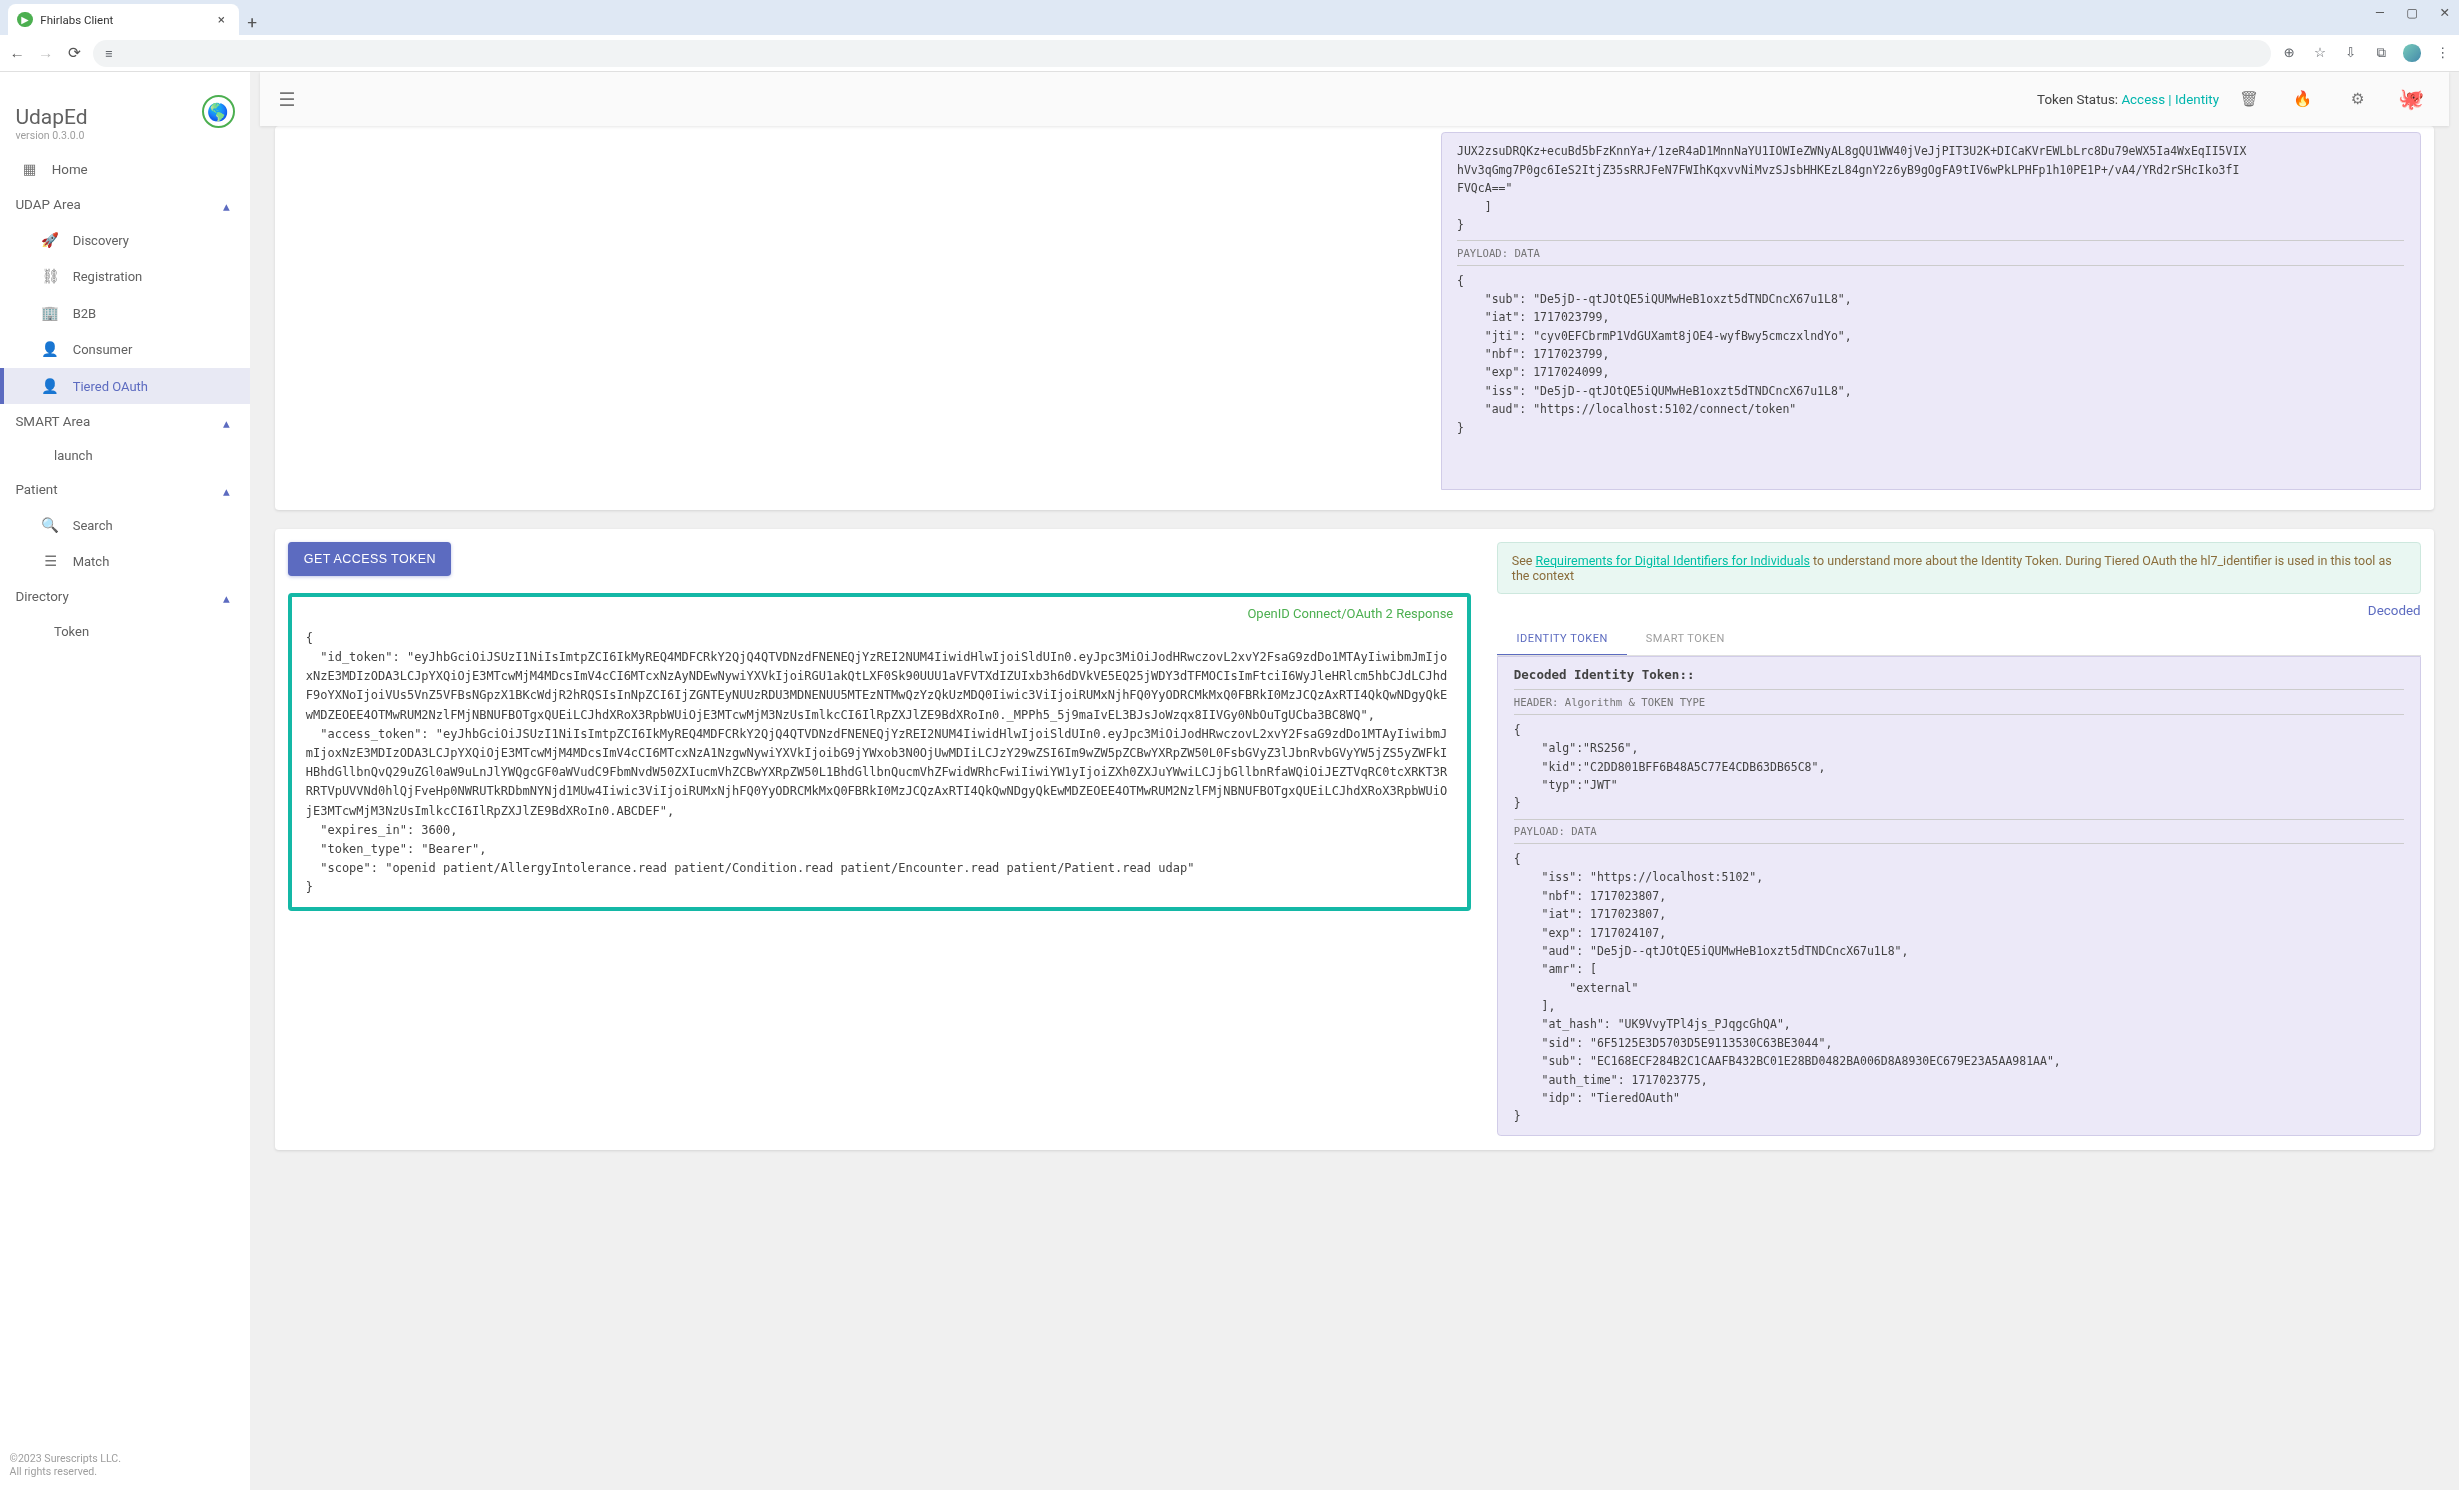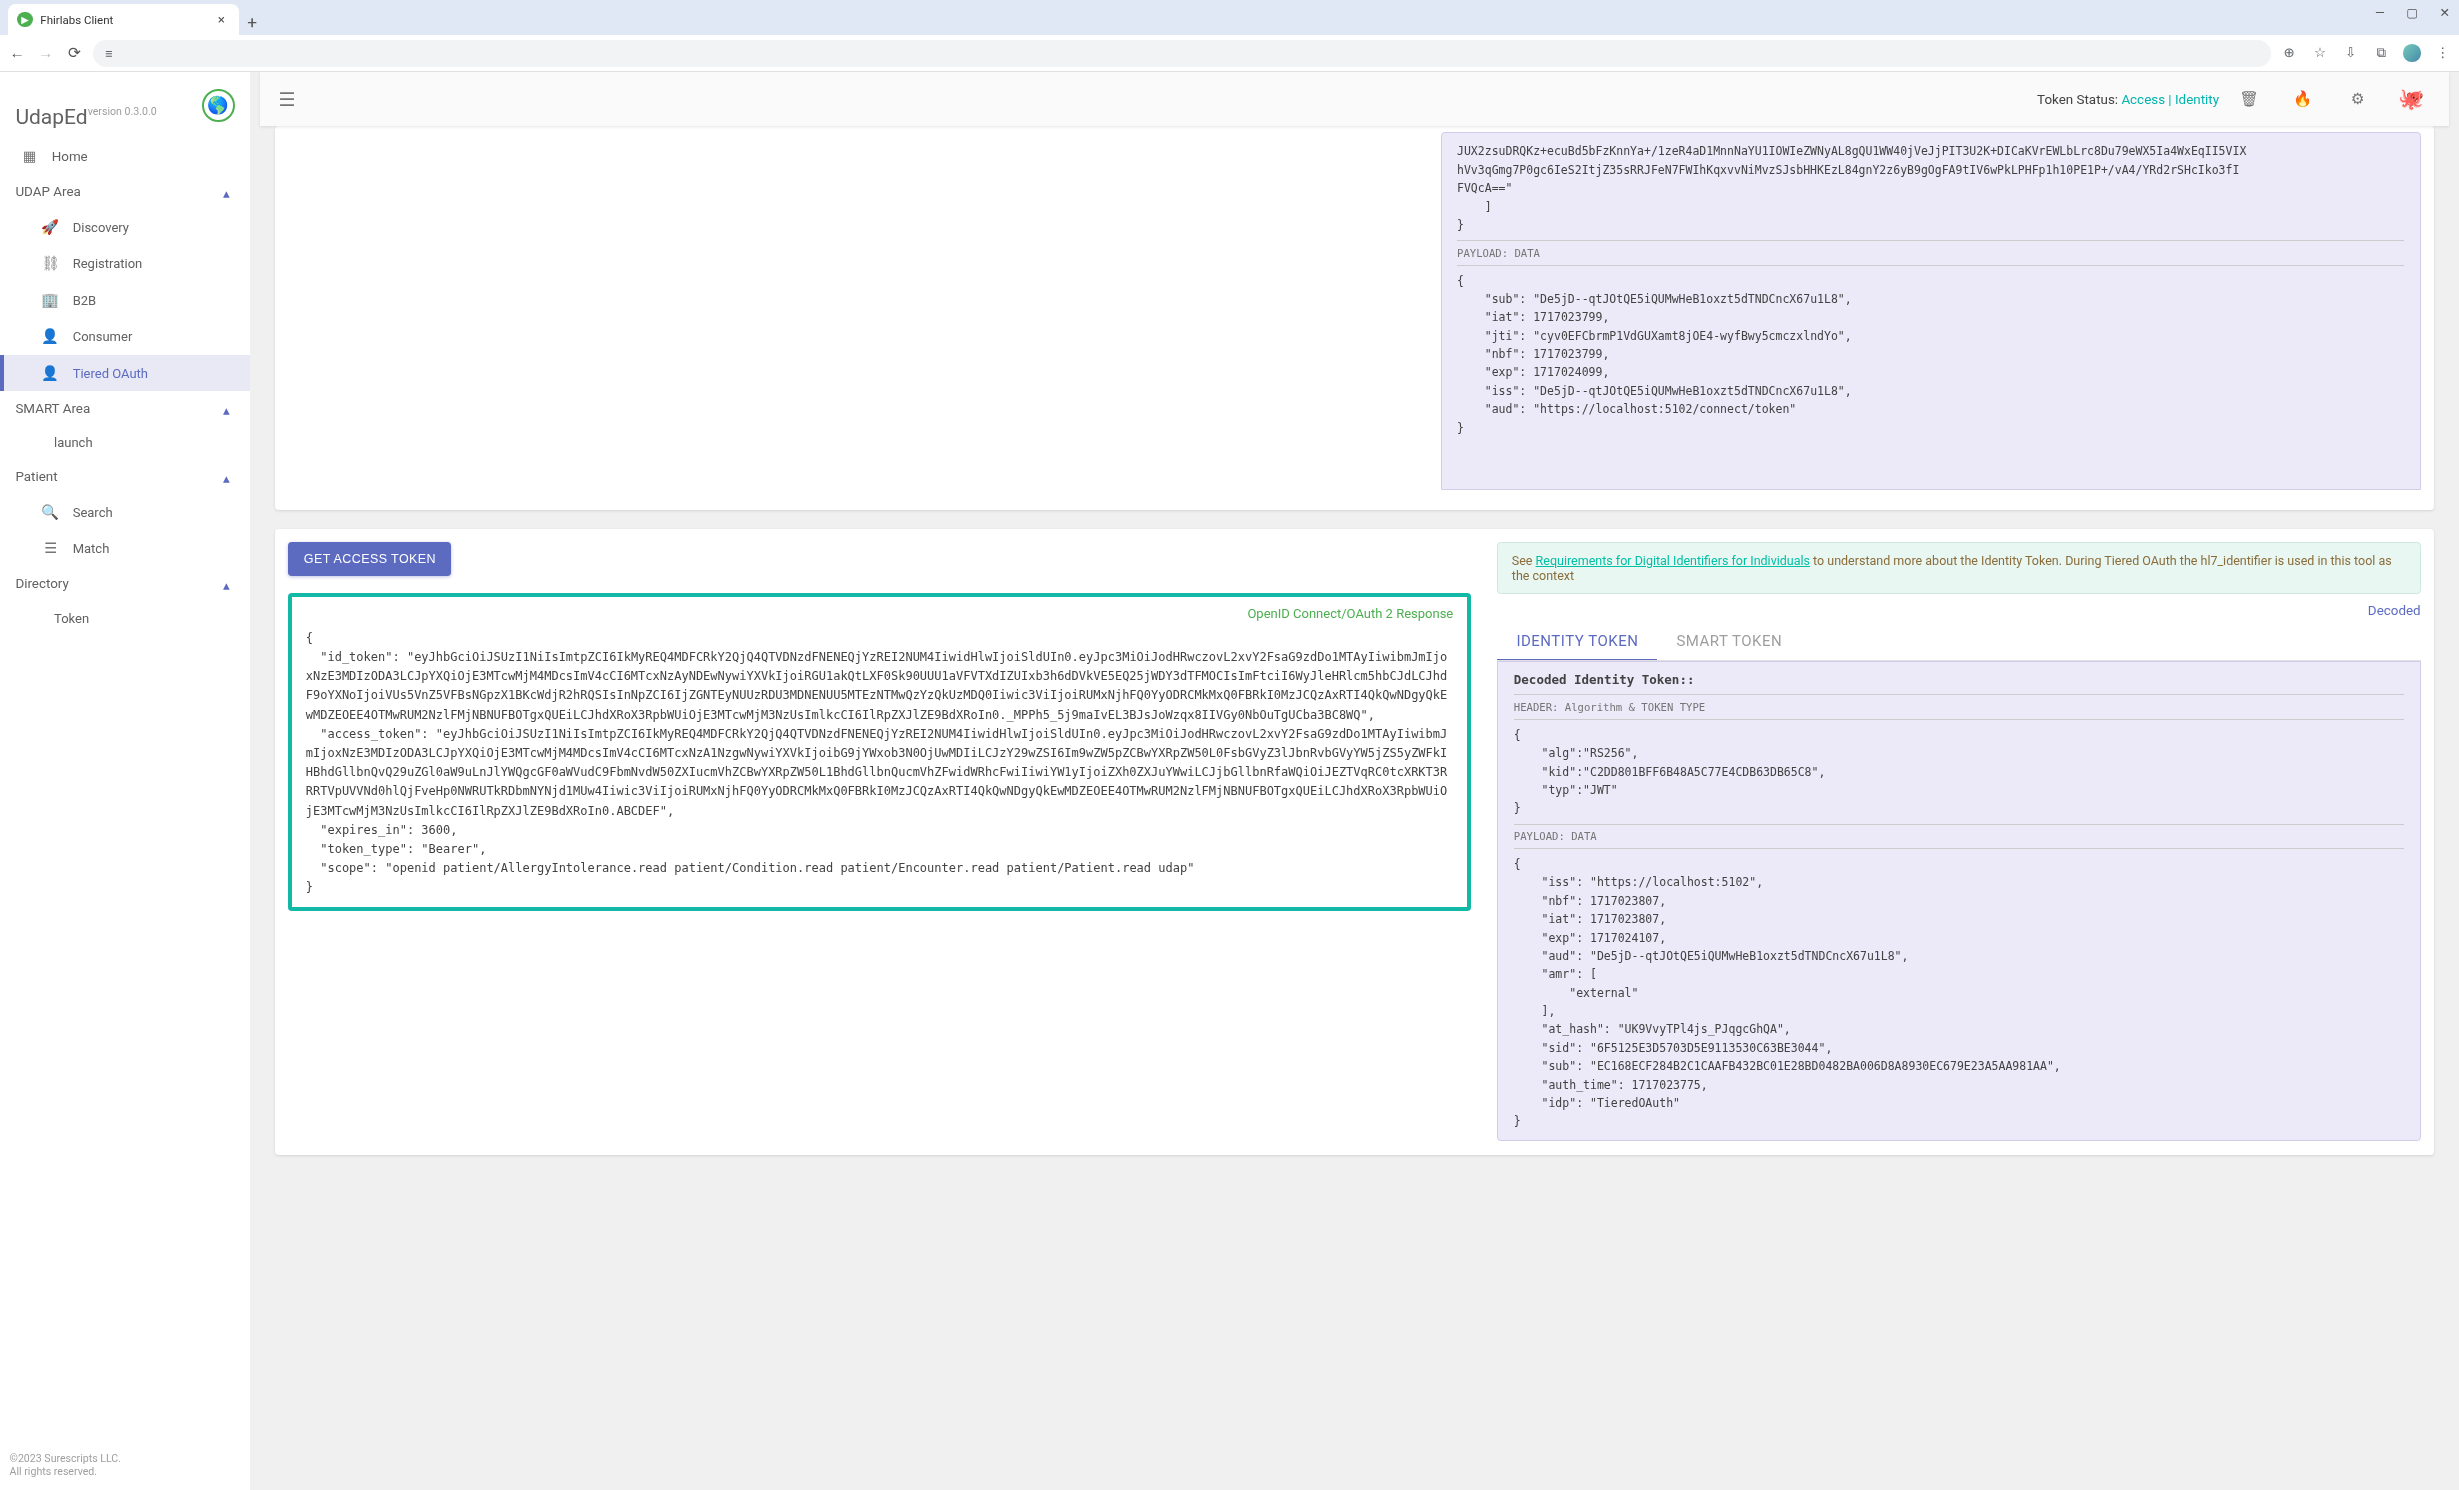--- a/index.html
+++ b/index.html
@@ -20,21 +20,21 @@
 .url-bar { flex: 1; background: #f1f3f4; border-radius: 13.4px; height: 27px; display: flex; align-items: center; padding: 0 11.5px; gap: 7.7px; color: #5f6368; font-size: 12.5px;}
 .url-text { flex: 1; }
 .nav-right-icons { display: flex; align-items: center; gap: 13.4px; color: #5f6368;}
 .nav-right-icons .ico { width: 17.3px; height: 17.3px; display: flex; align-items: center; justify-content: center;}
 .avatar { width: 23px; height: 23px; border-radius: 50%; background: linear-gradient(135deg,#7cb,#48a); }
 
 
 .app { display: flex; height: calc(100vh - 71px); }
 .sidebar { width: 250px; background: #fff; display: flex; flex-direction: column; }
 .brand-row { padding: 9.6px 15.4px; display: flex; align-items: center; justify-content: space-between;}
-.brand { display: flex; flex-direction: row; margin-top: 23px; }
+.brand { display: flex; flex-direction: column; margin-top: 23px; }
 .brand-name { font-size: 21px; color: #616161;}
 .brand-ver { font-size: 10.6px; color: #9e9e9e;}
 .brand-logo { width: 33px; height: 33px; border-radius: 50%; border: 2.9px solid #4caf50; display:flex; align-items:center; justify-content:center; font-size:17.3px;}
 .nav-item { display: flex; align-items: center; gap: 13.4px; padding: 9.6px 21px; font-size: 13.4px; color: #616161; }
 .nav-item.group { padding: 9.6px 15.4px; justify-content: space-between;}
 .nav-item.child { padding-left: 42px; font-size: 13px;}
 .nav-item.active { background: #e8e9f4; color: #5c6bc0; position: relative;}
 .nav-item.active::before { content:''; position:absolute; left:0; top:0; bottom:0; width:3.8px; background:#5c6bc0;}
 .nav-icon { width: 17.3px; height: 17.3px; display: flex; align-items: center; justify-content: center; color:#757575; font-size:14.4px;}
 .nav-item.active .nav-icon { color:#5c6bc0;}
@@ -66,21 +66,21 @@
 .bottom-left { width: 56%; padding: 13.4px;}
 .bottom-right { width: 44%; padding: 13.4px;}
 .get-btn { background: #5c6bc0; color: #fff; border: none; padding: 9.6px 15.4px; font-size: 12.5px; font-weight: 500; letter-spacing: 0.4px; border-radius: 3.8px; box-shadow: 0 1px 3.8px rgba(92,107,192,0.4);}
 .response-panel { margin-top: 17px; border: 4px solid #14b8a6; border-radius: 3.8px; padding: 9.6px 13.4px;}
 .response-title { text-align: right; color: #4caf50; font-size: 13px; margin-bottom: 7.7px;}
 .code-json { font-family: ui-monospace, Menlo, Consolas, monospace; font-size: 12px; color: #424242; line-height: 1.6; white-space: pre-wrap; word-break: break-all;}
 .alert-info { background: #e9f7f2; border: 1px solid #cde8de; border-radius: 3.8px; padding: 9.6px 13.4px; font-size: 12.5px; color: #8a6d3b;}
 .alert-info .link { color: #00bfa5;}
 .decoded-label { text-align: right; color: #5c6bc0; font-size: 13.4px; margin: 9.6px 0 3.8px;}
 .tabs { display: flex; border-bottom: 1px solid #e0e0e0;}
-.tabs .tab-item { padding: 9.6px 19px; font-size: 15px; letter-spacing: 0.5px; color: #9e9e9e;}
+.tabs .tab-item { padding: 9.6px 19px; font-size: 11px; letter-spacing: 0.5px; color: #9e9e9e;}
 .tabs .tab-item.active { color: #5c6bc0; border-bottom: 1.9px solid #5c6bc0;}
 .decoded-panel2 { background: #ece9f8; border: 1px solid #d1cce8; border-radius: 0 0 3.8px 3.8px; padding: 9.6px 15.4px;}
 .decoded-title { font-family: ui-monospace, monospace; font-size: 12.5px; font-weight: bold; margin-bottom: 7.7px;}
 .section-label { font-family: ui-monospace, monospace; font-size: 10.6px; color: #757575;}
 </style>
 </head>
 <body>
 
 <div class="browser-chrome">
   <div class="tab-strip">

